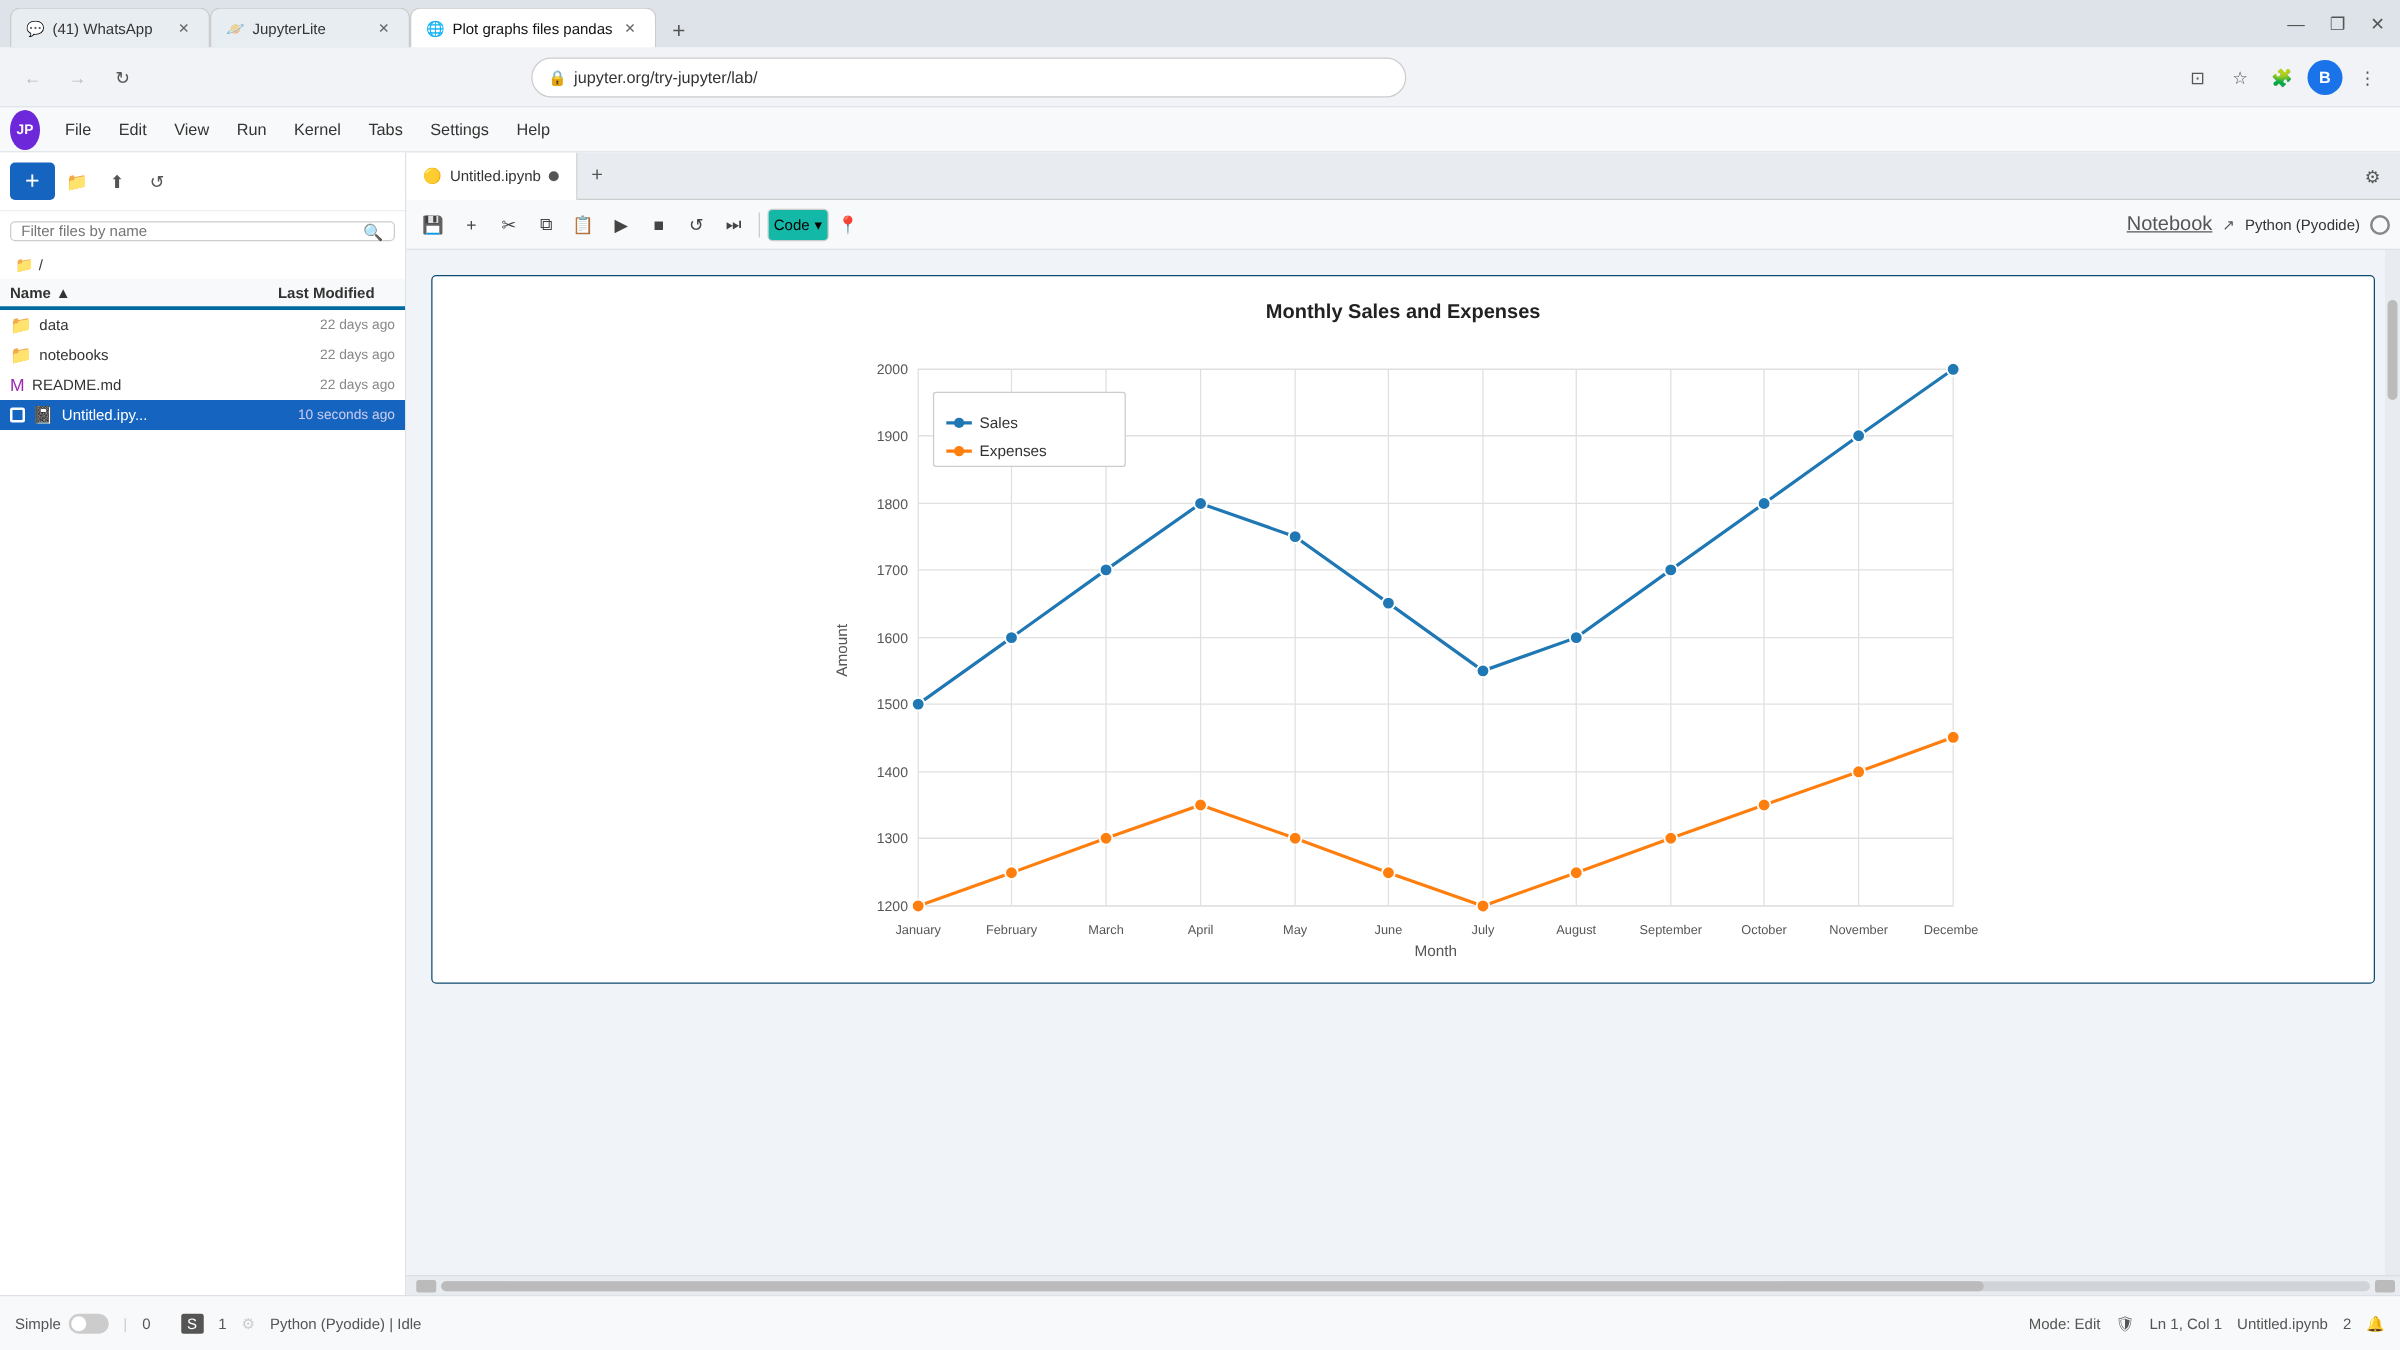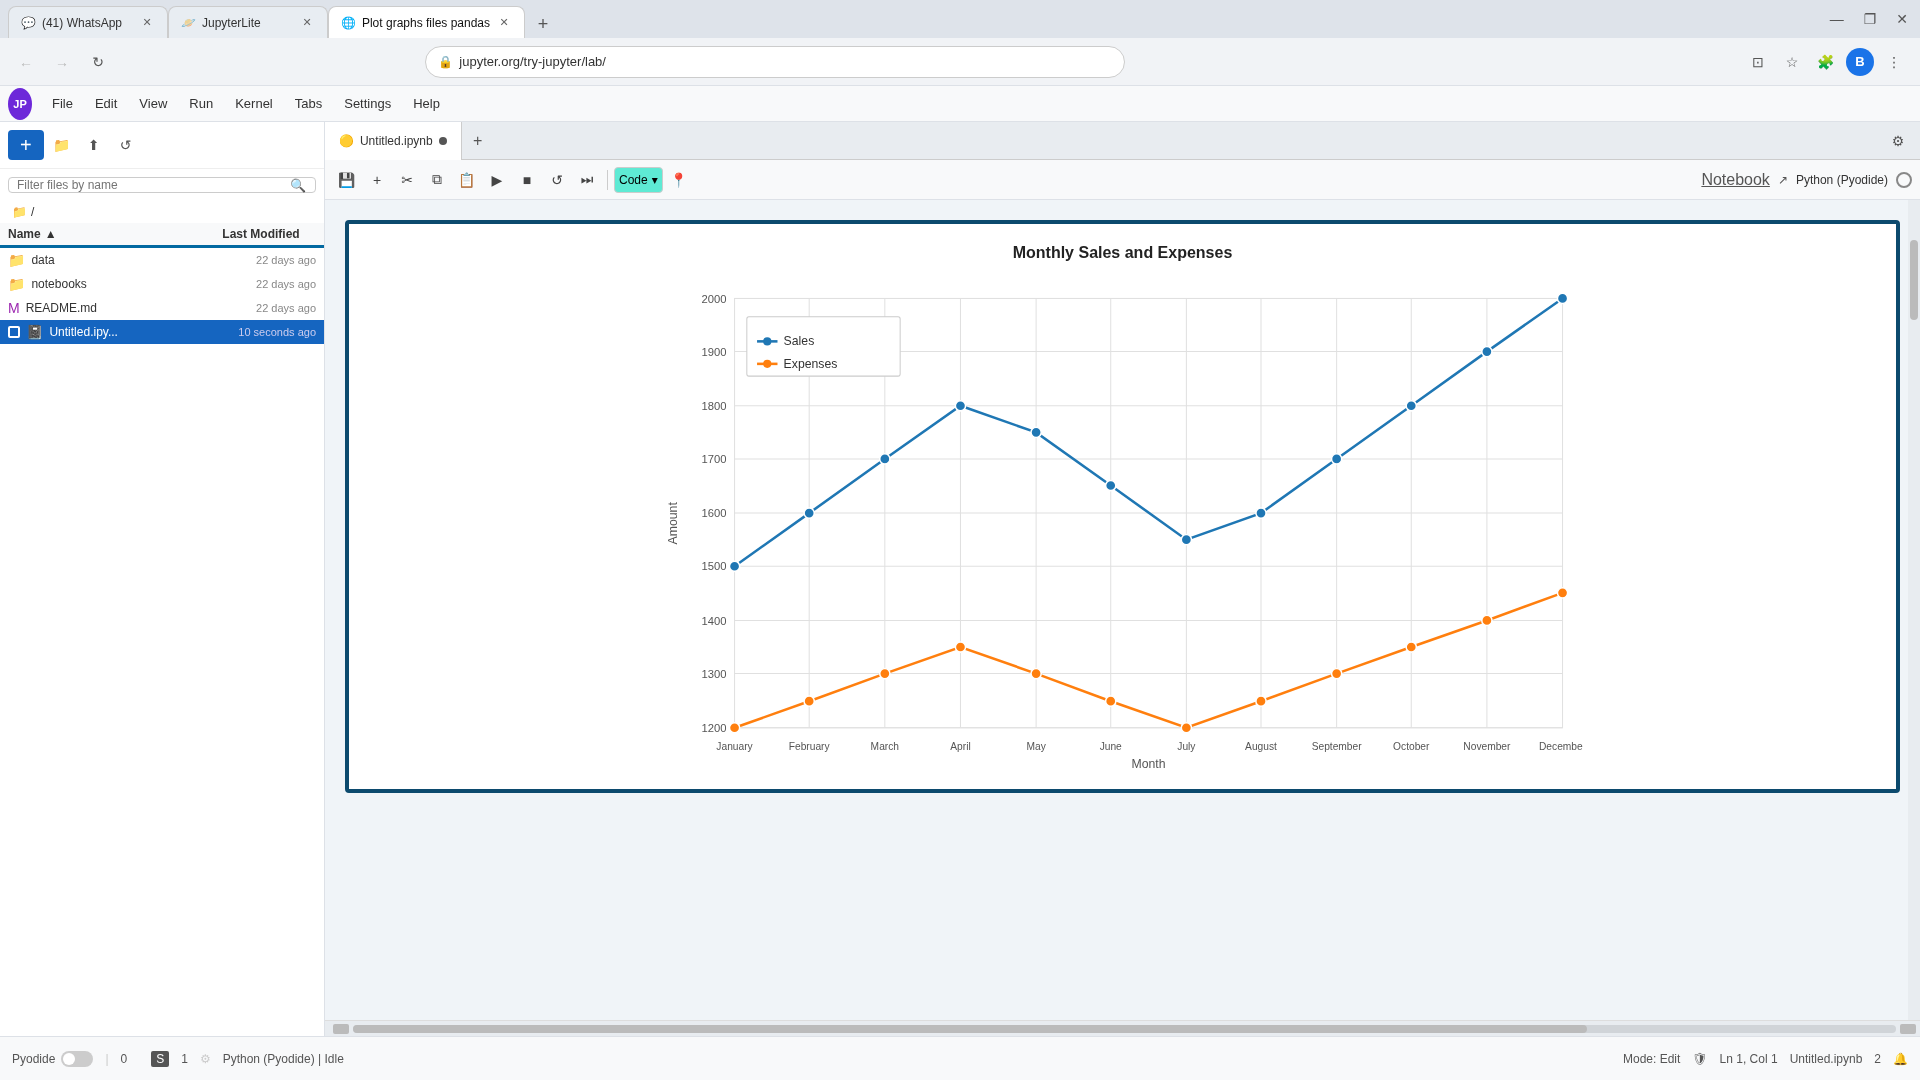--- a/index.html
+++ b/index.html
@@ -357,21 +357,21 @@
     .tool-sep {
       width: 1px;
       height: 20px;
       background: #ccc;
       margin: 0 4px;
     }
     .cell-type-select {
       height: 26px;
       border: 1px solid #ccc;
       border-radius: 4px;
-      background: #5eead4;
+      background: #14b8a6;
       font-size: 12px;
       padding: 0 4px;
       cursor: pointer;
       display: flex;
       align-items: center;
       gap: 4px;
     }
     .kernel-info {
       margin-left: auto;
       display: flex;
@@ -398,21 +398,21 @@
       position: relative;
     }
     .notebook-inner {
       padding: 20px;
       min-height: 100%;
     }
 
     
     .chart-container {
       background: white;
-      border: 4px solid #0c4a6e;
+      border: 1px solid #0c4a6e;
       padding: 20px;
       border-radius: 4px;
     }
     .chart-title {
       text-align: center;
       font-size: 16px;
       font-weight: 600;
       color: #222;
       margin-bottom: 16px;
     }
@@ -718,21 +718,21 @@
       <div style="flex:1;height:8px;background:#d0d4d8;border-radius:4px;margin:0 4px;">
         <div style="width:80%;height:100%;background:#bbb;border-radius:4px;"></div>
       </div>
       <div style="width:16px;height:10px;background:#bbb;border-radius:2px;"></div>
     </div>
   </div>
 </div>
 
 <div class="statusbar">
   <div class="status-toggle">
-    <span>Pyodide</span>
+    <span>Simple</span>
     <div class="toggle-switch">
       <div class="toggle-knob"></div>
     </div>
   </div>
   <span class="status-sep">|</span>
   <span>0</span>
   <span class="status-sep"></span>
   <span style="background:#555;color:white;padding:1px 5px;border-radius:2px;">S</span>
   <span>1</span>
   <span class="status-sep">⚙</span>

